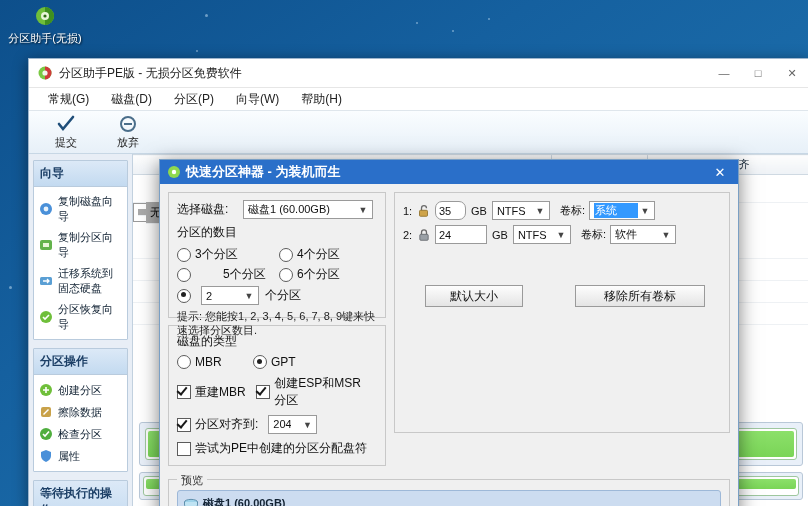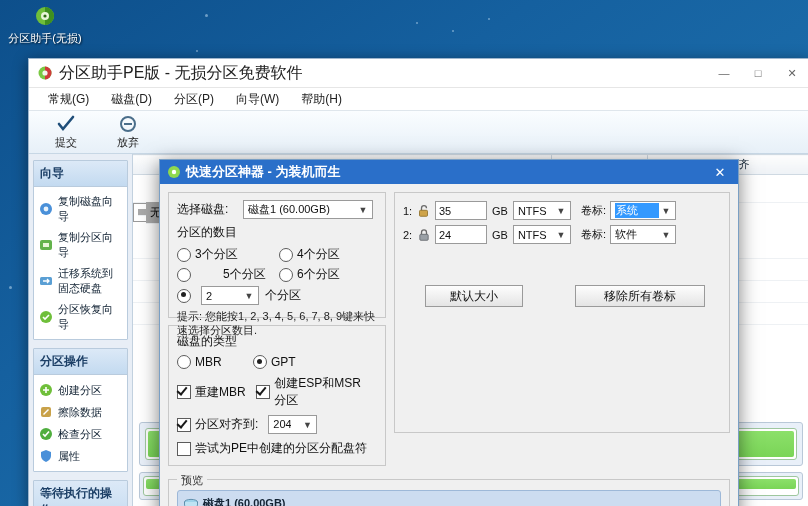--- a/index.html
+++ b/index.html
@@ -17,21 +17,21 @@
     font-size:11px;line-height:13px;text-shadow:1px 1px 2px rgba(0,0,0,.8);}
   .desk-icon .glyph{display:block;margin:0 auto 2px;width:26px;height:26px;}
 
   
   #mainwin{position:absolute;left:28px;top:58px;width:780px;height:448px;
     background:#f0f0f0;border:1px solid #9fb6cd;box-shadow:0 3px 14px rgba(0,0,0,.45);
     overflow:hidden;}
   #titlebar{height:28px;background:#ffffff;display:flex;align-items:center;
     border-bottom:1px solid #e6e6e6;}
   #titlebar .app-ico{width:16px;height:16px;margin:0 6px 0 8px;flex:none;}
-  #titlebar .t-text{font-size:16px;color:#222;white-space:nowrap;}
+  #titlebar .t-text{font-size:12px;color:#222;white-space:nowrap;}
   .winbtns{margin-left:auto;display:flex;height:28px;}
   .winbtn{width:34px;height:28px;display:flex;align-items:center;justify-content:center;
     color:#666;font-size:11px;}
 
   #menubar{height:22px;background:#fff;display:flex;align-items:center;padding-left:8px;
     border-bottom:1px solid #dfe6ec;}
   .menu-item{padding:2px 11px;font-size:12px;color:#222;white-space:nowrap;}
 
   #toolbar{height:42px;background:linear-gradient(#fafdff,#e7f0f8);
     border-bottom:1px solid #c7d7e5;display:flex;align-items:center;padding-left:6px;}
@@ -452,21 +452,21 @@
             <div class="gbox" style="height:241px;padding-top:8px;">
 
               <div class="prow">
                 <span class="idx">1:</span>
                 <span class="lock">
                   <svg width="14" height="14" viewBox="0 0 14 14">
                     <path d="M4.5 6.5V4.2a2.5 2.5 0 0 1 5 0" fill="none" stroke="#6b6b6b" stroke-width="1.3"></path>
                     <rect x="2.5" y="6.3" width="8" height="6" rx="1" fill="#cfa44a" stroke="#8a6c24" stroke-width=".8"></rect>
                   </svg>
                 </span>
-                <span class="txt" style="width:52px;">35</span>
+                <span class="txt" style="width:31px;border-radius:7px;">35</span>
                 <span class="lbl" style="margin:0 5px;font-size:11px;">GB</span>
                 <span class="sel" style="width:58px;">
                   <span class="cv">NTFS</span>
                   <span class="arw">▼</span>
                 </span>
                 <span class="lbl" style="margin:0 4px 0 10px;font-size:11px;">卷标:</span>
                 <span class="sel" style="width:66px;">
                   <span class="cv" style="background:#3399ff;color:#fff;padding:0 1px;">系统</span>
                   <span class="arw">▼</span>
                 </span>

